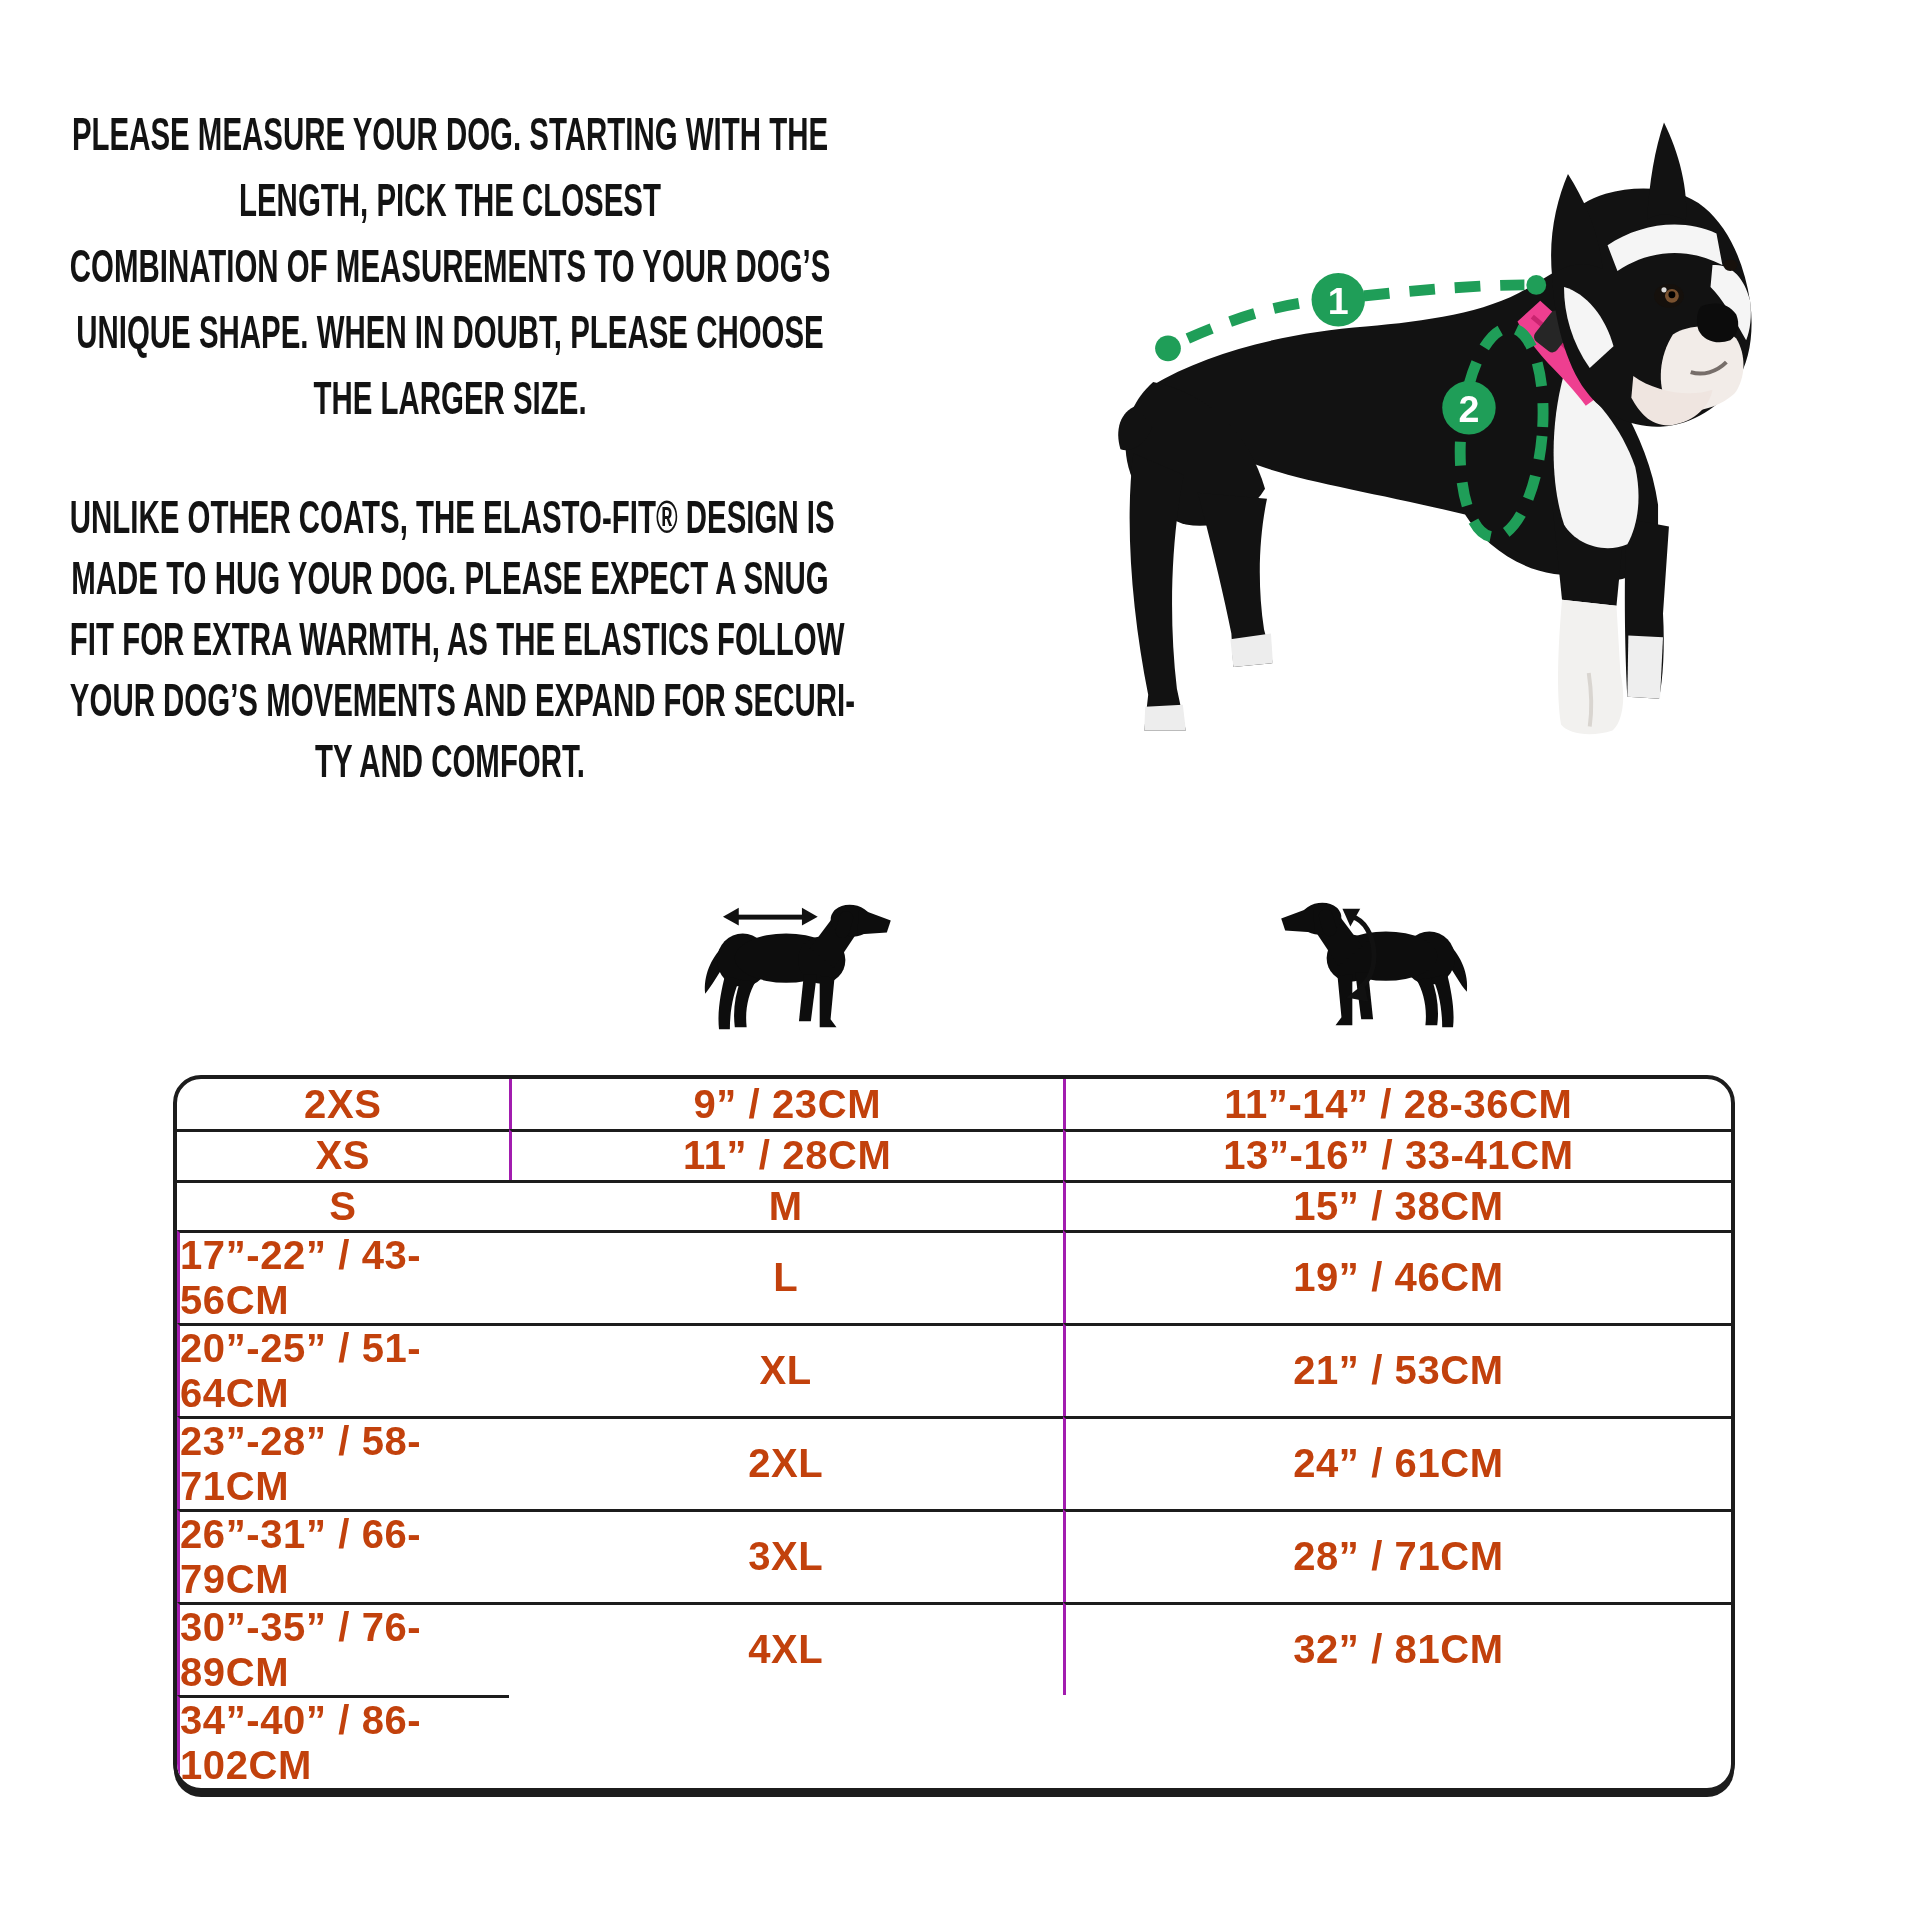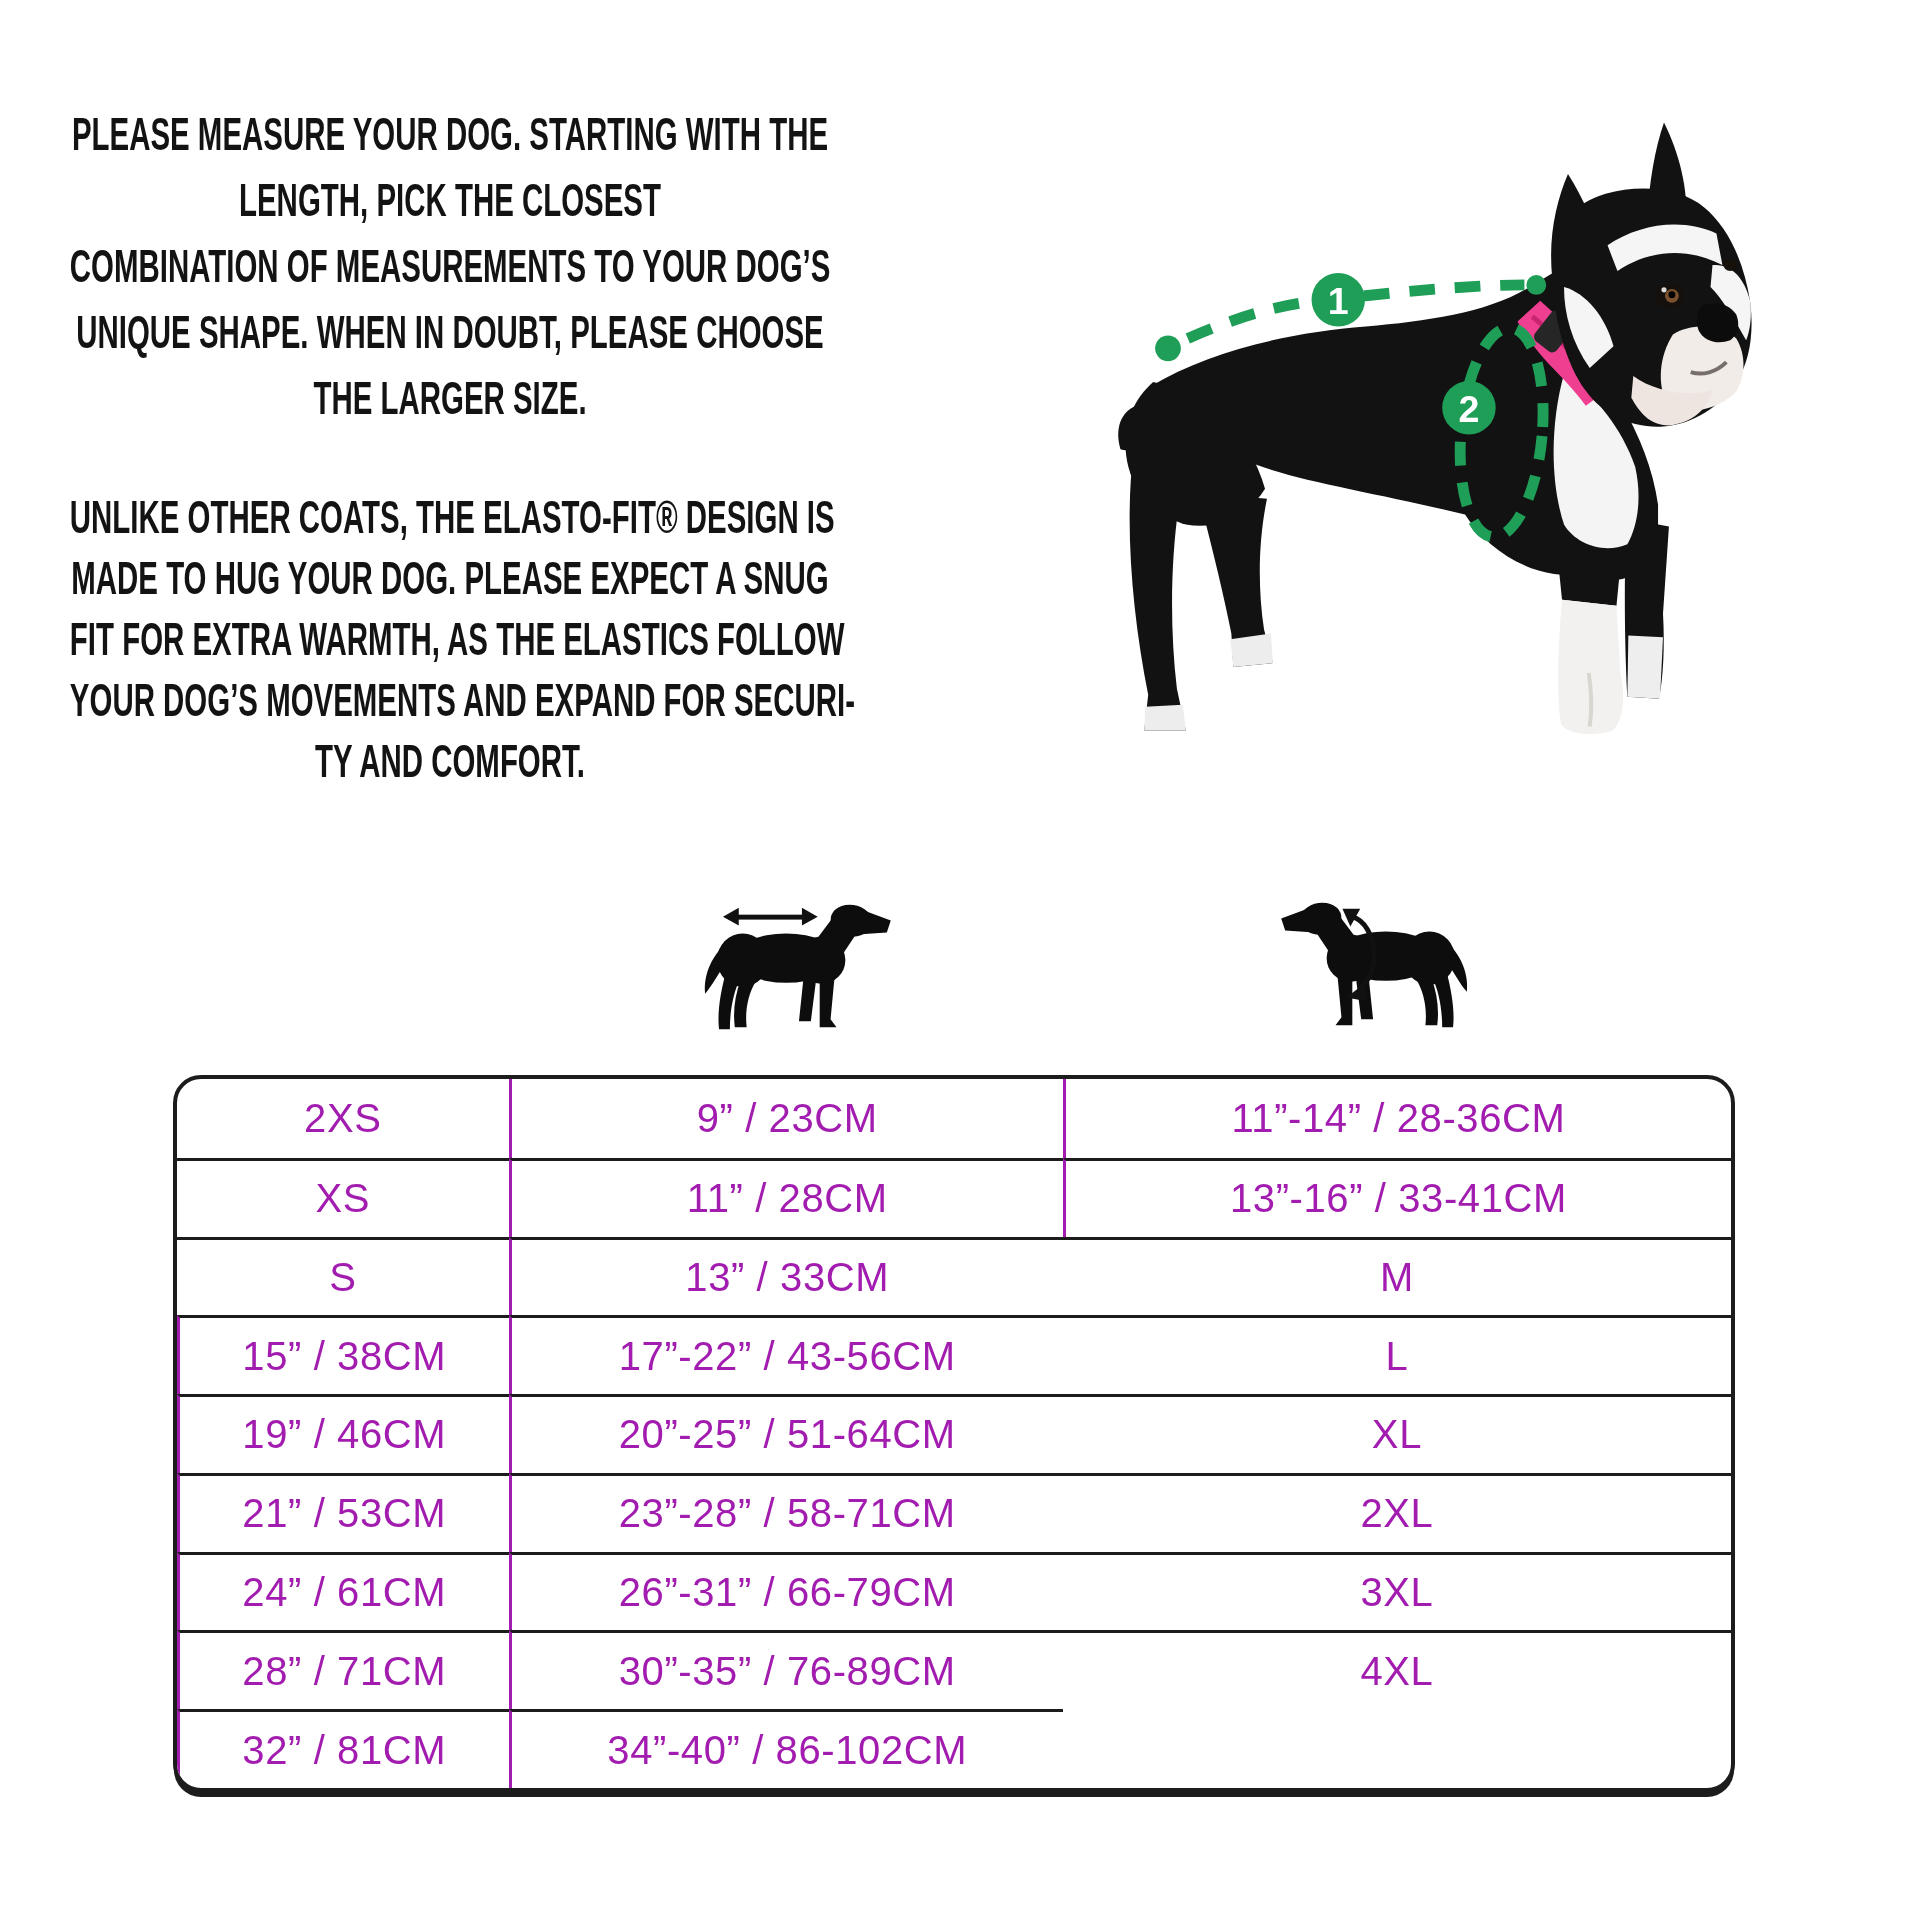--- a/index.html
+++ b/index.html
@@ -13,21 +13,21 @@
          white-space:nowrap;}
   #intro1{top:101px;line-height:66px;}
   #intro2{top:487px;line-height:61px;}
 
   
   #size-table{left:173px;top:1075px;width:1562px;height:717px;border:4px solid #1c1c1c;
               border-radius:28px;box-sizing:border-box;overflow:hidden;background:#fff;
               box-shadow:0 6px 0 -1px #1c1c1c;display:grid;
               grid-template-columns:335fr 560fr 675fr;grid-template-rows:repeat(9,1fr);}
   .cell{display:flex;align-items:center;justify-content:center;font-size:40px;
-        font-weight:400;letter-spacing:0.6px;color:#a21caf;border-top:3px solid #1c1c1c;}
+        font-weight:700;letter-spacing:0.6px;color:#c2410c;border-top:3px solid #1c1c1c;}
   .cell.r0{border-top:none;}
   .cell.c1,.cell.c2{border-left:3px solid #a21caf;}
 </style>
 </head>
 <body>
 
 <div id="canvas">
 
   <div id="intro1" class="abs intro">
     <div>PLEASE MEASURE YOUR DOG. STARTING WITH THE</div>
@@ -186,21 +186,20 @@
   <div id="size-table" class="abs">
     <div class="cell r0 c0">2XS</div>
     <div class="cell r0 c1">9” / 23CM</div>
     <div class="cell r0 c2">11”-14” / 28-36CM</div>
 
     <div class="cell c0">XS</div>
     <div class="cell c1">11” / 28CM</div>
     <div class="cell c2">13”-16” / 33-41CM</div>
 
     <div class="cell c0">S</div>
-    <div class="cell c1">13” / 33CM</div>
 
     <div class="cell c0">M</div>
     <div class="cell c1">15” / 38CM</div>
     <div class="cell c2">17”-22” / 43-56CM</div>
 
     <div class="cell c0">L</div>
     <div class="cell c1">19” / 46CM</div>
     <div class="cell c2">20”-25” / 51-64CM</div>
 
     <div class="cell c0">XL</div>

